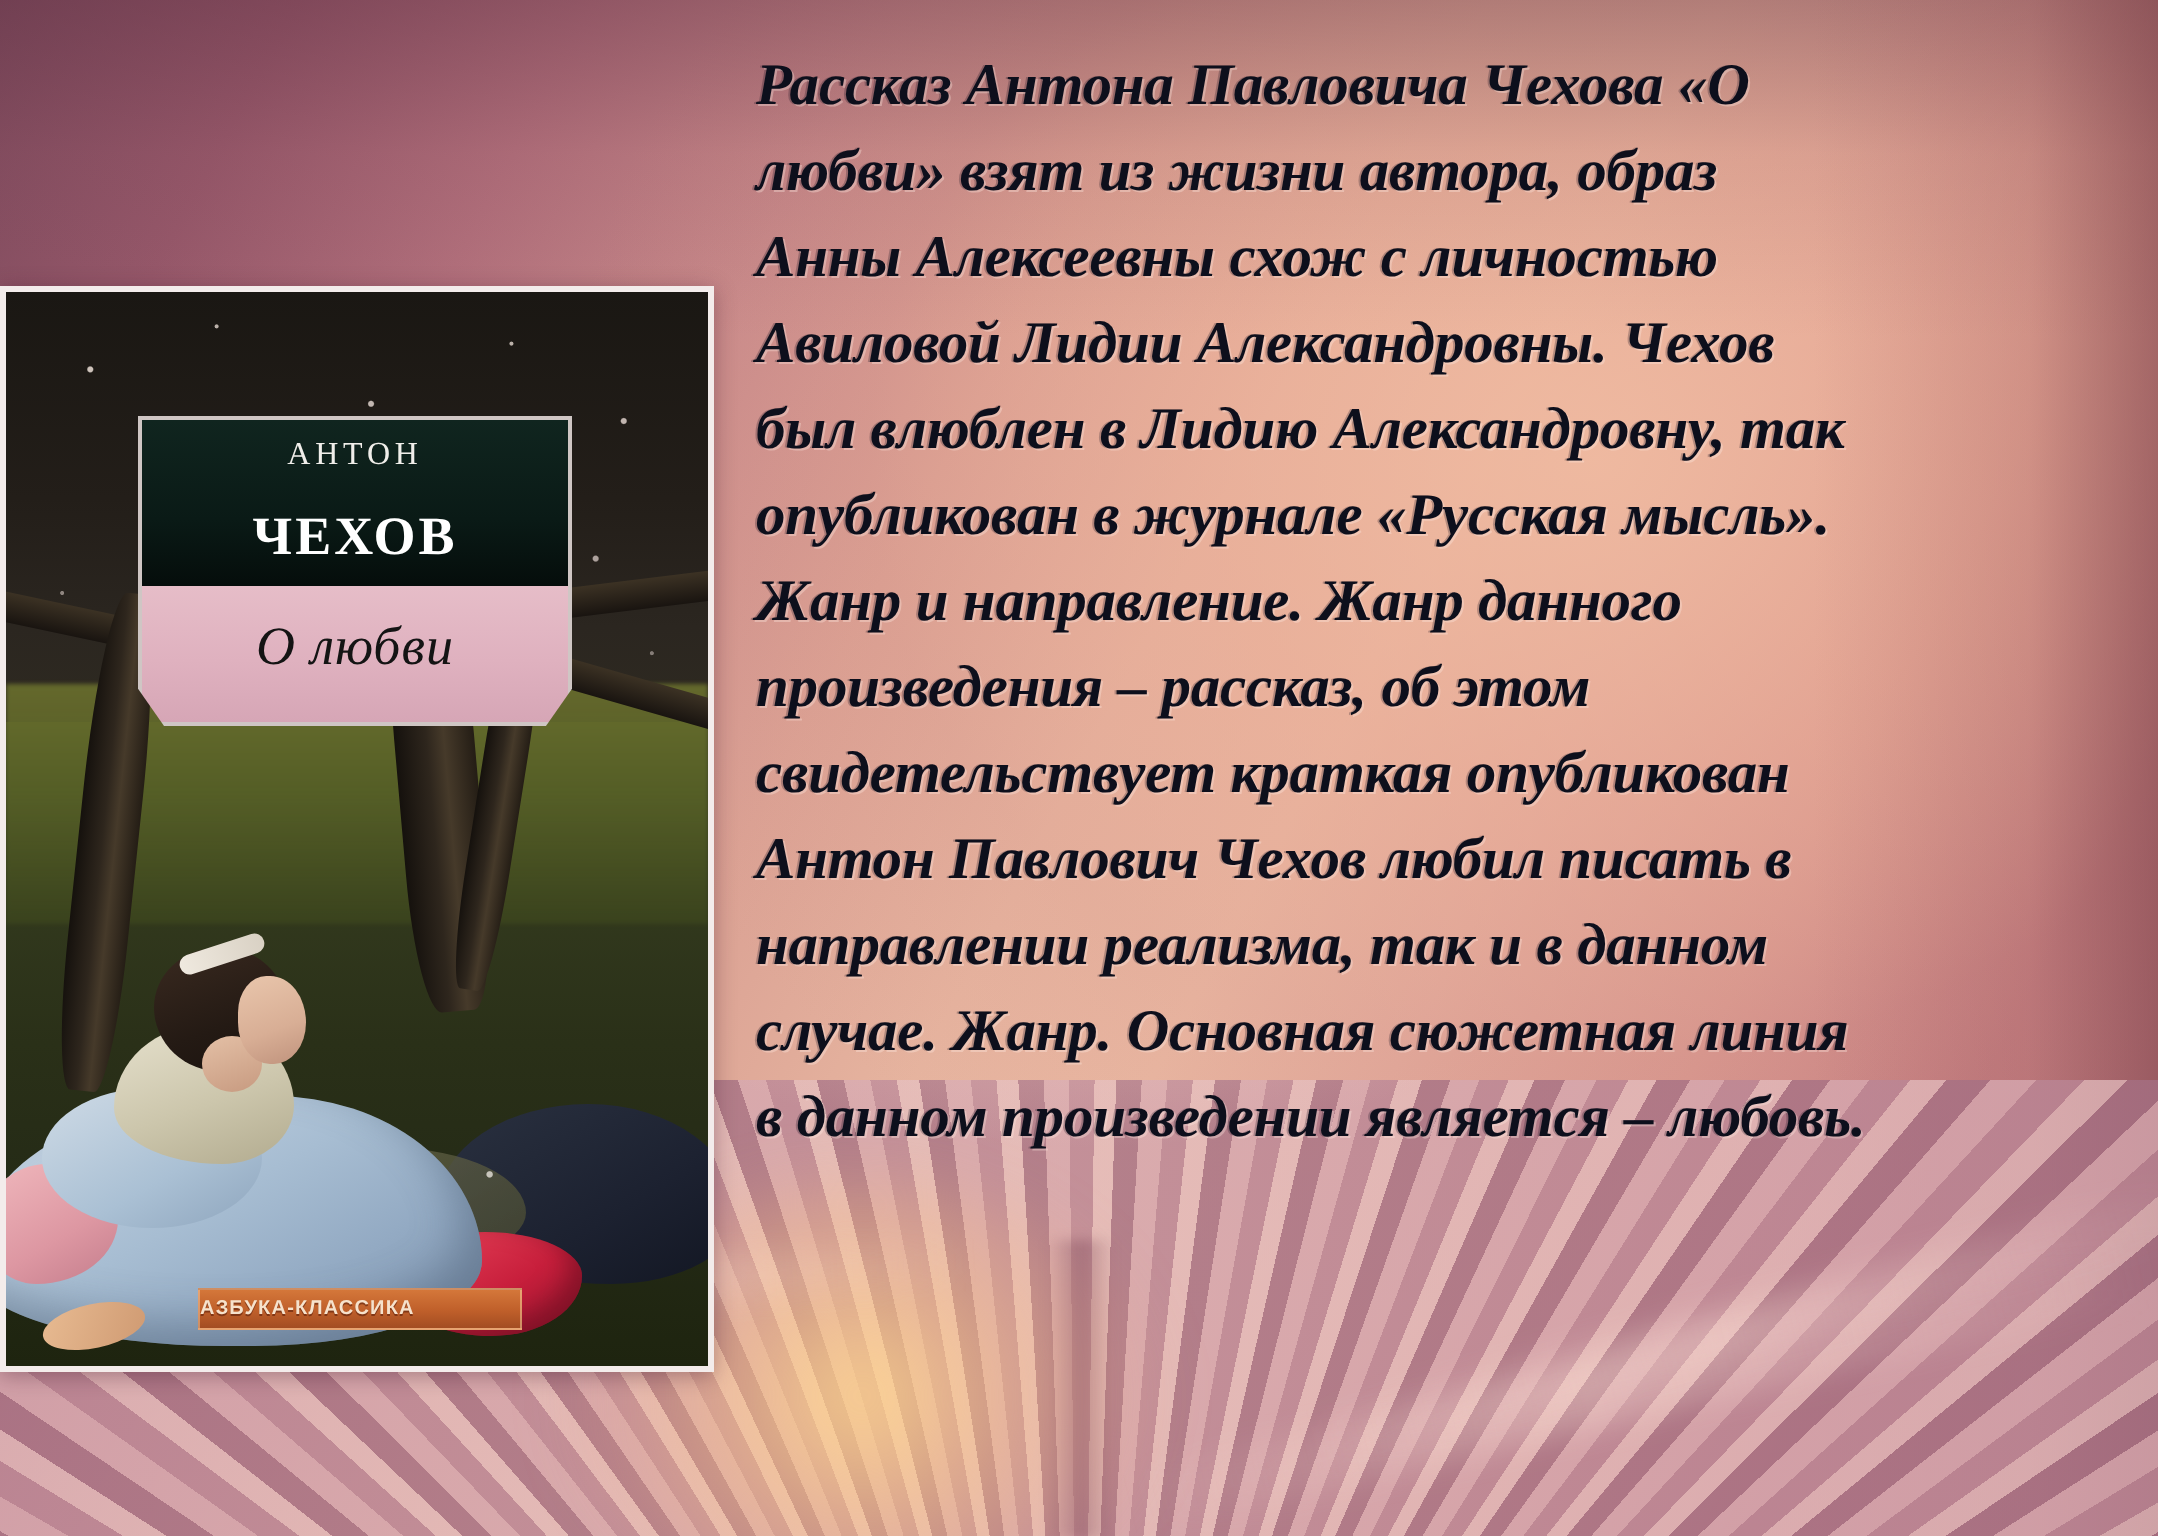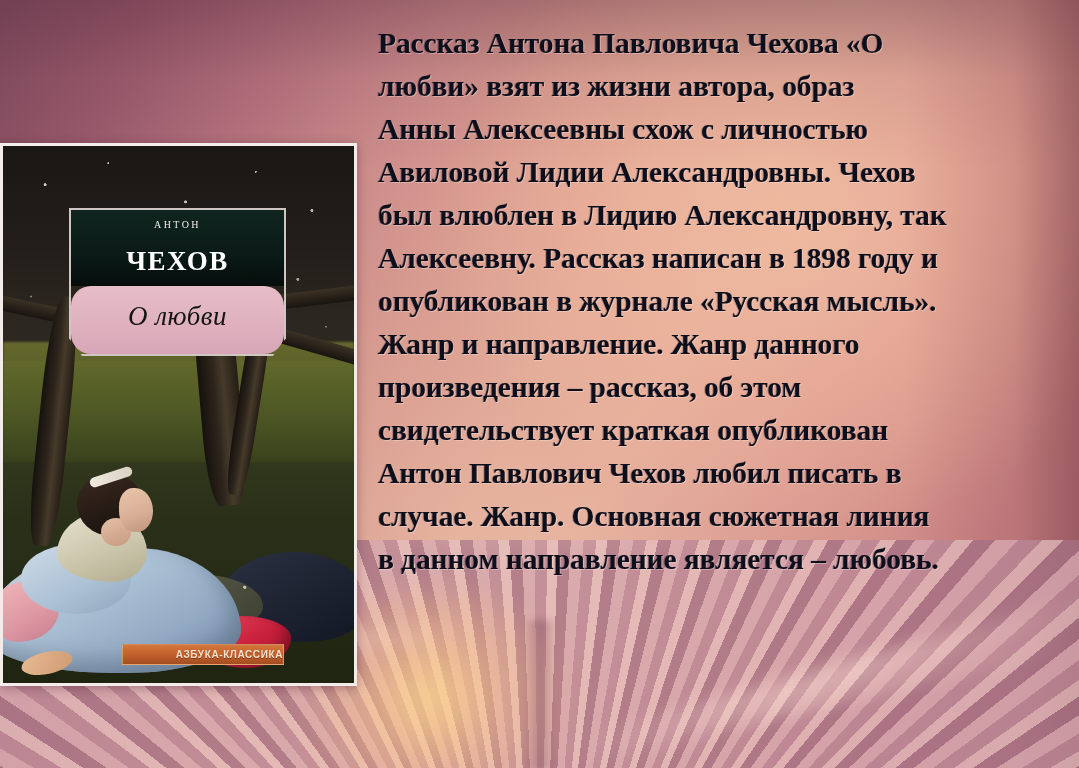--- a/index.html
+++ b/index.html
@@ -324,22 +324,21 @@
   .imprint {
     position: absolute;
     left: 96px;
     bottom: 18px;
     width: 160px;
     height: 19px;
     background: linear-gradient(180deg, #d4773a 0%, #bf5f2a 55%, #a34d22 100%);
     border: 1px solid rgba(255,220,180,0.45);
     display: flex;
     align-items: center;
-    justify-content: flex-end;
-    margin-left: 23px;
+    justify-content: flex-start;
   }
   .imprint span {
     font-family: "Liberation Sans", "DejaVu Sans", sans-serif;
     font-size: 10px;
     letter-spacing: 0.6px;
     font-weight: 700;
     color: #f6e2cc;
     text-shadow: 0 1px 0 rgba(90,30,10,0.6);
     white-space: nowrap;
   }
@@ -356,57 +355,57 @@
     clip-path: polygon(0 0, 100% 0, 100% 88%, 94% 100%, 6% 100%, 0 88%);
   }
   .plaque-author {
     background: linear-gradient(180deg, #10251f 0%, #0a1a16 60%, #050d0b 100%);
     padding: 9px 0 11px;
     text-align: center;
   }
   .plaque-author .first {
     display: block;
     font-family: "Liberation Serif", "DejaVu Serif", serif;
-    font-size: 10px;
+    font-size: 16px;
     letter-spacing: 2.4px;
     color: #f0eeea;
     font-weight: 400;
     text-align: center;
   }
   .plaque-author .last {
     display: block;
     margin-top: 18px;
     font-family: "Liberation Serif", "DejaVu Serif", serif;
     font-size: 27px;
     line-height: 1;
     letter-spacing: 1.5px;
     font-weight: 700;
     color: #ffffff;
   }
   .plaque-title {
     background: linear-gradient(180deg, #e6bdc8 0%, #dfb1bf 55%, #d6a6b6 100%);
     padding: 15px 0 22px;
     text-align: center;
-    border-radius: 20px;
   }
   .plaque-title span {
     font-family: "Liberation Serif", "DejaVu Serif", serif;
     font-style: italic;
     font-size: 27px;
     color: #141414;
     letter-spacing: 0.5px;
   }
 
   
   .text-block {
     position: absolute;
     left: 378px;
     top: 22px;
     width: 690px;
     color: #0d0f1c;
+    font-style: italic;
     font-weight: 700;
     font-size: 29.5px;
     line-height: 43px;
     letter-spacing: -0.1px;
     text-shadow:
       1px 1px 0 rgba(255,235,225,0.35),
       -1px 0 0 rgba(20,14,30,0.25);
   }
   .text-block p { margin: 0; }
 </style>
@@ -471,23 +470,23 @@
       <span>АЗБУКА-КЛАССИКА</span>
     </div>
   </div>
 
   <div class="text-block" id="bodyText" style="color: rgb(13, 15, 28);">
       <p>Рассказ Антона Павловича Чехова «О</p>
       <p>любви» взят из жизни автора, образ</p>
       <p>Анны Алексеевны схож с личностью</p>
       <p>Авиловой Лидии Александровны. Чехов</p>
       <p>был влюблен в Лидию Александровну, так</p>
-      <p>Алексеевну. Рассказ написан в 1898 году и</p>
       <p>опубликован в журнале «Русская мысль».</p>
       <p>Жанр и направление. Жанр данного</p>
       <p>произведения – рассказ, об этом</p>
       <p>свидетельствует краткая опубликован</p>
       <p>Антон Павлович Чехов любил писать в</p>
+      <p>направлении реализма, так и в данном</p>
       <p>случае. Жанр. Основная сюжетная линия</p>
-      <p>в данном направление является – любовь.</p>
+      <p>в данном произведении является – любовь.</p>
     </div>
 
 </div>
 
 </body></html>

